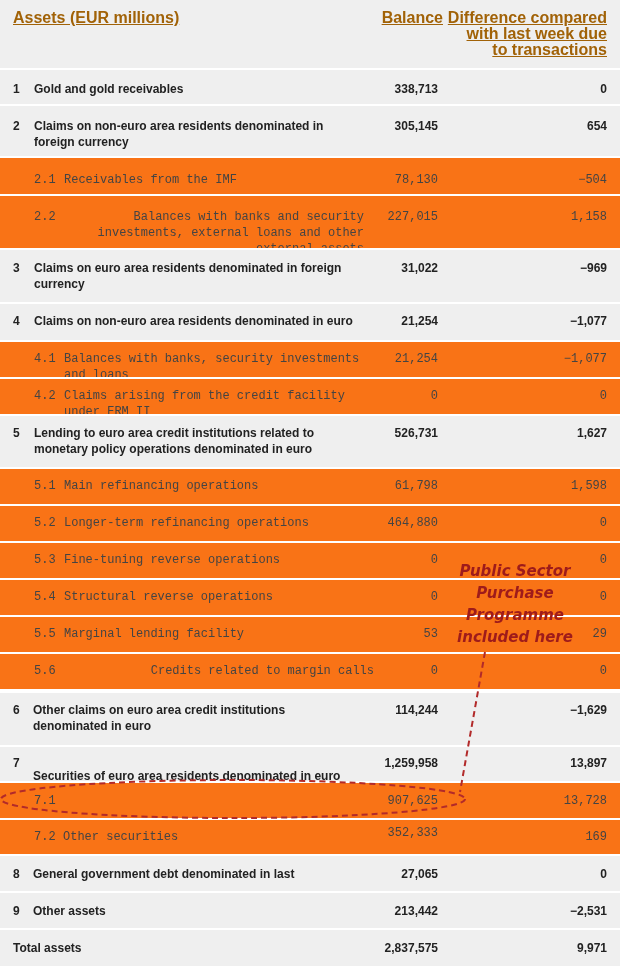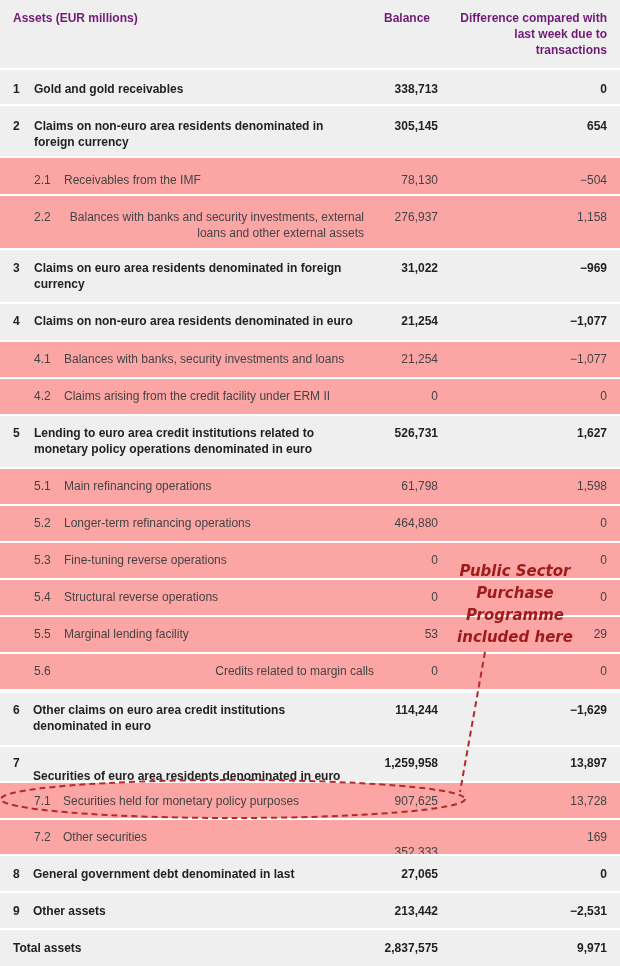--- a/index.html
+++ b/index.html
@@ -1,36 +1,36 @@
 <!DOCTYPE html>
 <html><head>
 <meta charset="utf-8">
 <style>
   html,body{margin:0;padding:0;}
   body{width:620px;height:966px;background:#ffffff;font-family:"Liberation Sans",sans-serif;position:relative;overflow:hidden;}
   .header{position:absolute;left:0;top:0;width:620px;height:68px;background:#efefef;}
-  .hdr{position:absolute;color:#701a75;font-weight:bold;font-size:12px;line-height:16px;}
+  .hdr{position:absolute;color:#a16207;font-weight:bold;font-size:16px;line-height:16px;text-decoration:underline;}
   .row{position:absolute;left:0;width:620px;font-size:12px;line-height:16px;color:#222;}
   .row.main{background:#efefef;font-weight:bold;}
-  .row.sub{background:#fca5a5;color:#444;}
+  .row.sub{background:#f97316;color:#444;font-family:Liberation Mono, monospace;}
   .row.sep{border-top:2px solid #ffffff;}
   .num{position:absolute;left:13px;}
   .subnum{position:absolute;left:34px;}
   .lbl{position:absolute;}
   .bal{position:absolute;right:182px;text-align:right;}
   .diff{position:absolute;right:13px;text-align:right;}
   .note{position:absolute;left:452px;top:560px;width:126px;text-align:center;color:#9e1b1b;font-style:italic;font-weight:bold;font-size:15px;line-height:22px;font-family:"DejaVu Sans",sans-serif;}
   svg.ann{position:absolute;left:0;top:0;pointer-events:none;}
 </style>
 </head>
 <body>
 
 <div class="header">
   <div class="hdr" style="left:13px;top:10px;">Assets (EUR millions)</div>
-  <div class="hdr" style="right:190px;top:10px;text-align:center;">Balance</div>
+  <div class="hdr" style="right:177px;top:10px;text-align:center;">Balance</div>
   <div class="hdr" style="right:13px;top:10px;width:160px;text-align:right;">Difference compared with last week due to transactions</div>
 </div>
 
 <div class="row main sep" style="top:68px;height:34px;">
   <span class="num" style="top:11px;">1</span>
   <span class="lbl" style="left:34px;top:11px;width:330px;">Gold and gold receivables</span>
   <span class="bal" style="top:11px;">338,713</span>
   <span class="diff" style="top:11px;">0</span>
 </div>
 <div class="row main sep" style="top:104px;height:52px;">
@@ -41,21 +41,21 @@
 </div>
 <div class="row sub sep" style="top:156px;height:36px;">
   <span class="subnum" style="top:14px;">2.1</span>
   <span class="lbl" style="left:64px;top:14px;width:310px;">Receivables from the IMF</span>
   <span class="bal" style="top:14px;">78,130</span>
   <span class="diff" style="top:14px;">−504</span>
 </div>
 <div class="row sub sep" style="top:194px;height:52px;">
   <span class="subnum" style="top:13px;">2.2</span>
   <span class="lbl" style="left:64px;top:13px;width:300px;text-align:right;">Balances with banks and security investments, external loans and other external assets</span>
-  <span class="bal" style="top:13px;">276,937</span>
+  <span class="bal" style="top:13px;">227,015</span>
   <span class="diff" style="top:13px;">1,158</span>
 </div>
 <div class="row main sep" style="top:248px;height:52px;">
   <span class="num" style="top:10px;">3</span>
   <span class="lbl" style="left:34px;top:10px;width:320px;">Claims on euro area residents denominated in foreign currency</span>
   <span class="bal" style="top:10px;">31,022</span>
   <span class="diff" style="top:10px;">−969</span>
 </div>
 <div class="row main sep" style="top:302px;height:36px;">
   <span class="num" style="top:9px;">4</span>
@@ -124,28 +124,27 @@
   <span class="diff" style="top:9px;">−1,629</span>
 </div>
 <div class="row main sep" style="top:745px;height:34px;">
   <span class="num" style="top:8px;">7</span>
   <span class="lbl" style="left:33px;top:8px;width:340px;margin-top:13px;">Securities of euro area residents denominated in euro</span>
   <span class="bal" style="top:8px;">1,259,958</span>
   <span class="diff" style="top:8px;">13,897</span>
 </div>
 <div class="row sub sep" style="top:781px;height:35px;">
   <span class="subnum" style="top:10px;">7.1</span>
-  <span class="lbl" style="left:63px;top:10px;width:310px;">Securities held for monetary policy purposes</span>
   <span class="bal" style="top:10px;">907,625</span>
   <span class="diff" style="top:10px;">13,728</span>
 </div>
 <div class="row sub sep" style="top:818px;height:34px;">
   <span class="subnum" style="top:9px;">7.2</span>
   <span class="lbl" style="left:63px;top:9px;width:310px;">Other securities</span>
-  <span class="bal" style="top:24px;margin-left:40px;">352,333</span>
+  <span class="bal" style="top:5px;margin-left:40px;">352,333</span>
   <span class="diff" style="top:9px;">169</span>
 </div>
 <div class="row main sep" style="top:854px;height:35px;">
   <span class="num" style="top:10px;">8</span>
   <span class="lbl" style="left:33px;top:10px;width:340px;">General government debt denominated in last</span>
   <span class="bal" style="top:10px;">27,065</span>
   <span class="diff" style="top:10px;">0</span>
 </div>
 <div class="row main sep" style="top:891px;height:35px;">
   <span class="num" style="top:10px;">9</span>

